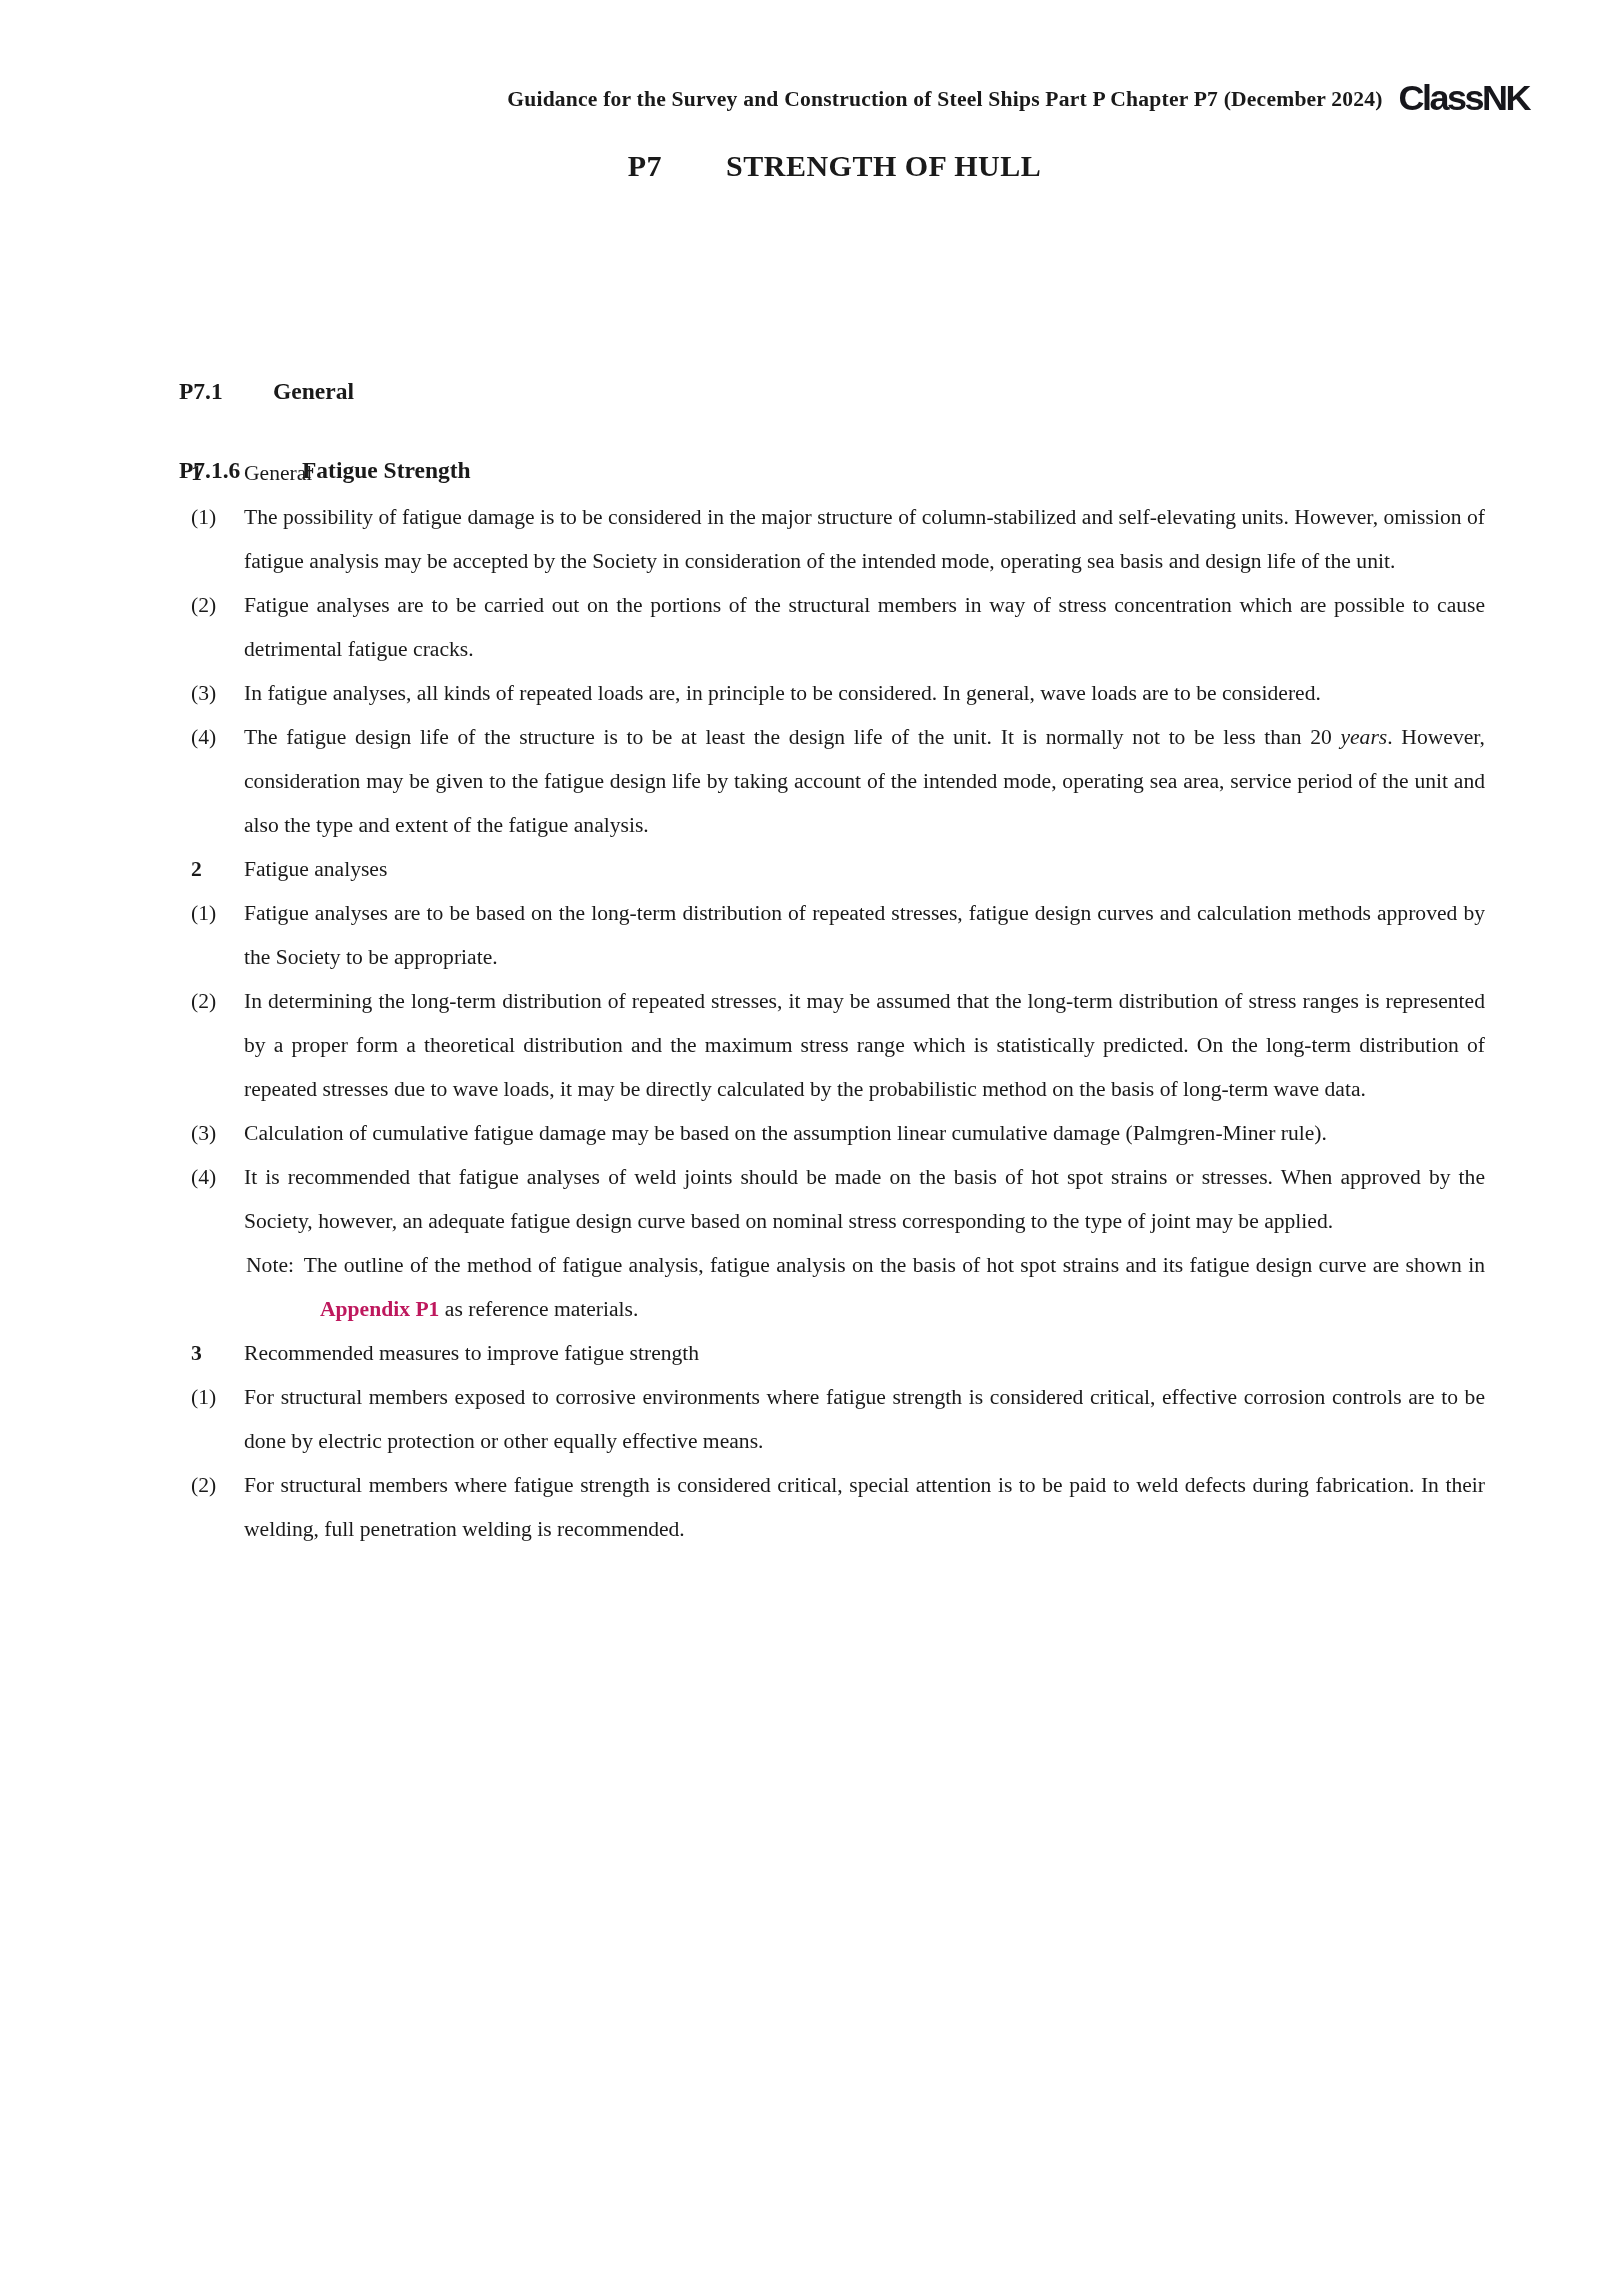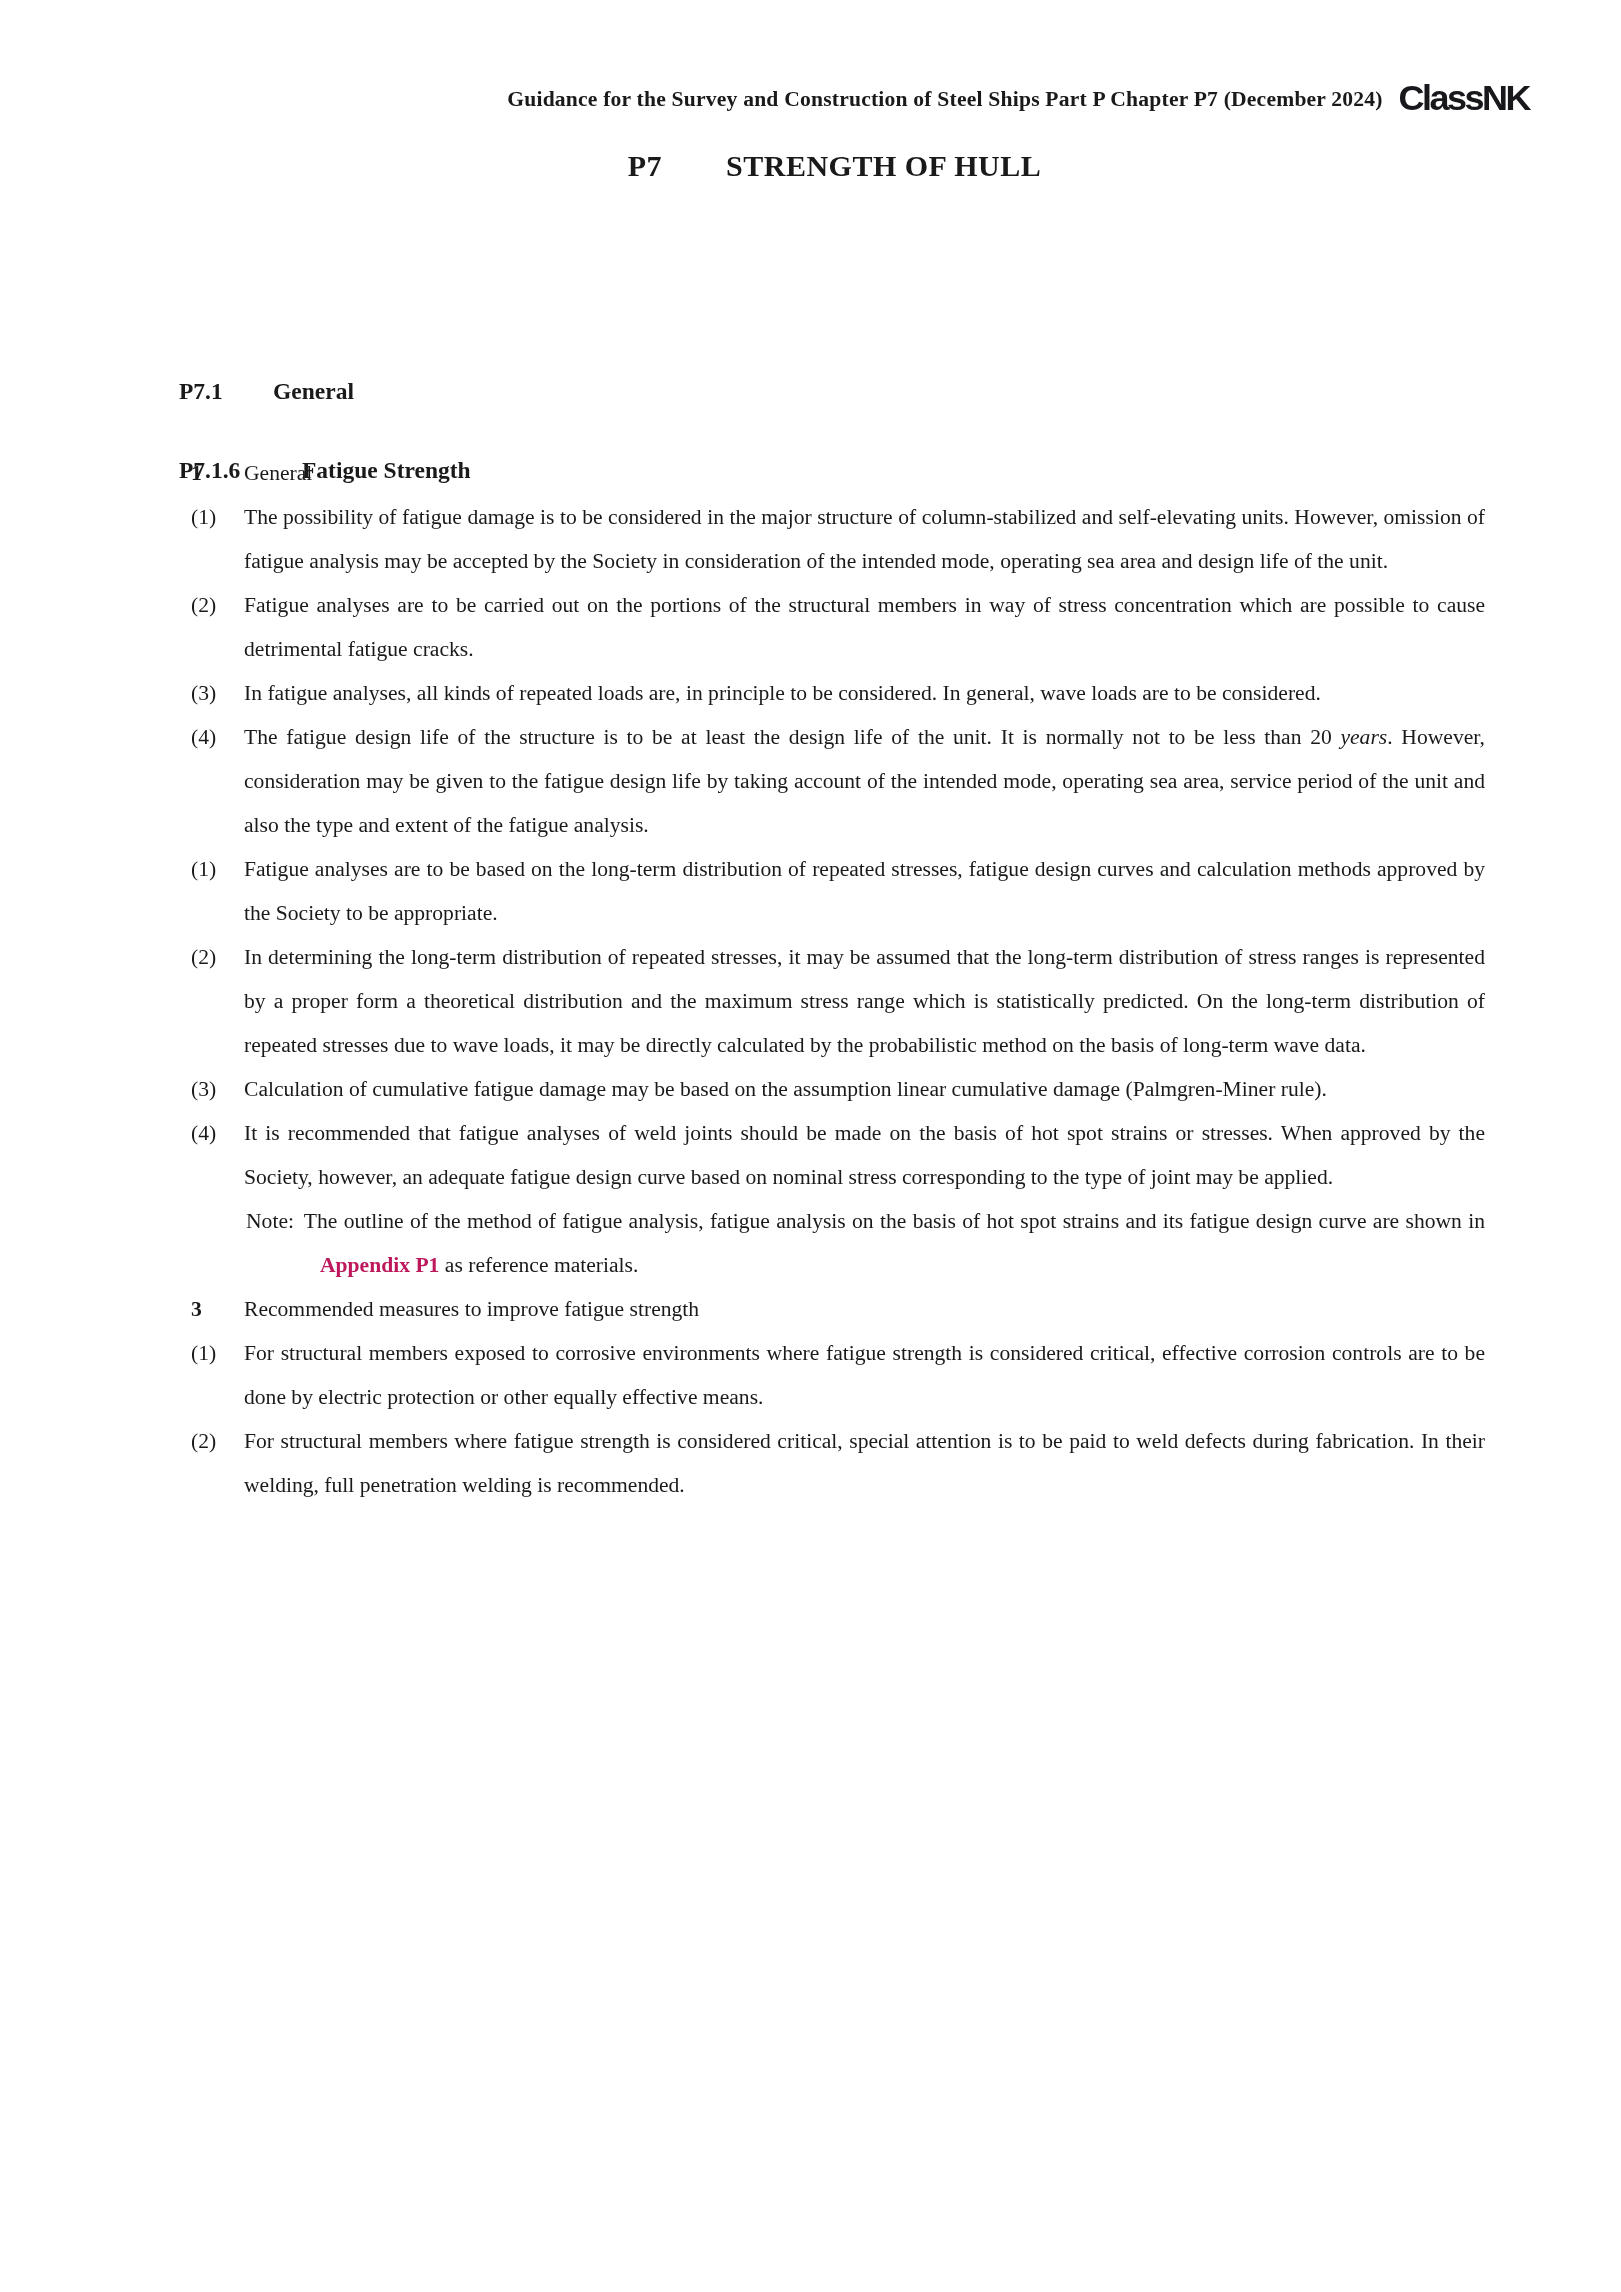--- a/index.html
+++ b/index.html
@@ -129,28 +129,29 @@
   </div>
 
   <div class="h2">
     <span class="hm">P7.1.6</span><span>Fatigue Strength</span>
   </div>
 
   <div class="body-block">
 
     <p class="subhead"><span class="marker">1</span><span>General</span></p>
 
-    <p class="item"><span class="marker">(1)</span><span>The possibility of fatigue damage is to be considered in the major structure of column-stabilized and self-elevating units. However, omission of fatigue analysis may be accepted by the Society in consideration of the intended mode, operating sea area and design life of the unit.</span></p>
+    <p class="item"><span class="marker">(1)</span><span>The possibility of fatigue damage is to be considered in the major structure of column-stabilized and self-elevating units. However, omission of fatigue analysis may be accepted by the Society in consideration of the intended mode, operating sea basis and design life of the unit.</span></p>
 
     <p class="item"><span class="marker">(2)</span><span>Fatigue analyses are to be carried out on the portions of the structural members in way of stress concentration which are possible to cause detrimental fatigue cracks.</span></p>
 
     <p class="item"><span class="marker">(3)</span><span>In fatigue analyses, all kinds of repeated loads are, in principle to be considered. In general, wave loads are to be considered.</span></p>
 
     <p class="item"><span class="marker">(4)</span><span>The fatigue design life of the structure is to be at least the design life of the unit. It is normally not to be less than 20 </span><span class="it">years</span><span>. However, consideration may be given to the fatigue design life by taking account of the intended mode, operating sea area, service period of the unit and also the type and extent of the fatigue analysis.</span></p>
 
+    <p class="subhead"><span class="marker">2</span><span>Fatigue analyses</span></p>
 
     <p class="item"><span class="marker">(1)</span><span>Fatigue analyses are to be based on the long-term distribution of repeated stresses, fatigue design curves and calculation methods approved by the Society to be appropriate.</span></p>
 
     <p class="item"><span class="marker">(2)</span><span>In determining the long-term distribution of repeated stresses, it may be assumed that the long-term distribution of stress ranges is represented by a proper form a theoretical distribution and the maximum stress range which is statistically predicted. On the long-term distribution of repeated stresses due to wave loads, it may be directly calculated by the probabilistic method on the basis of long-term wave data.</span></p>
 
     <p class="item"><span class="marker">(3)</span><span>Calculation of cumulative fatigue damage may be based on the assumption linear cumulative damage (Palmgren-Miner rule).</span></p>
 
     <p class="item"><span class="marker">(4)</span><span>It is recommended that fatigue analyses of weld joints should be made on the basis of hot spot strains or stresses. When approved by the Society, however, an adequate fatigue design curve based on nominal stress corresponding to the type of joint may be applied.</span></p>
 
     <p class="note"><span class="note-label">Note:</span><span>The outline of the method of fatigue analysis, fatigue analysis on the basis of hot spot strains and its fatigue design curve are shown in </span><a class="applink" style="color: #be185d;">Appendix P1</a><span> as reference materials.</span></p>

